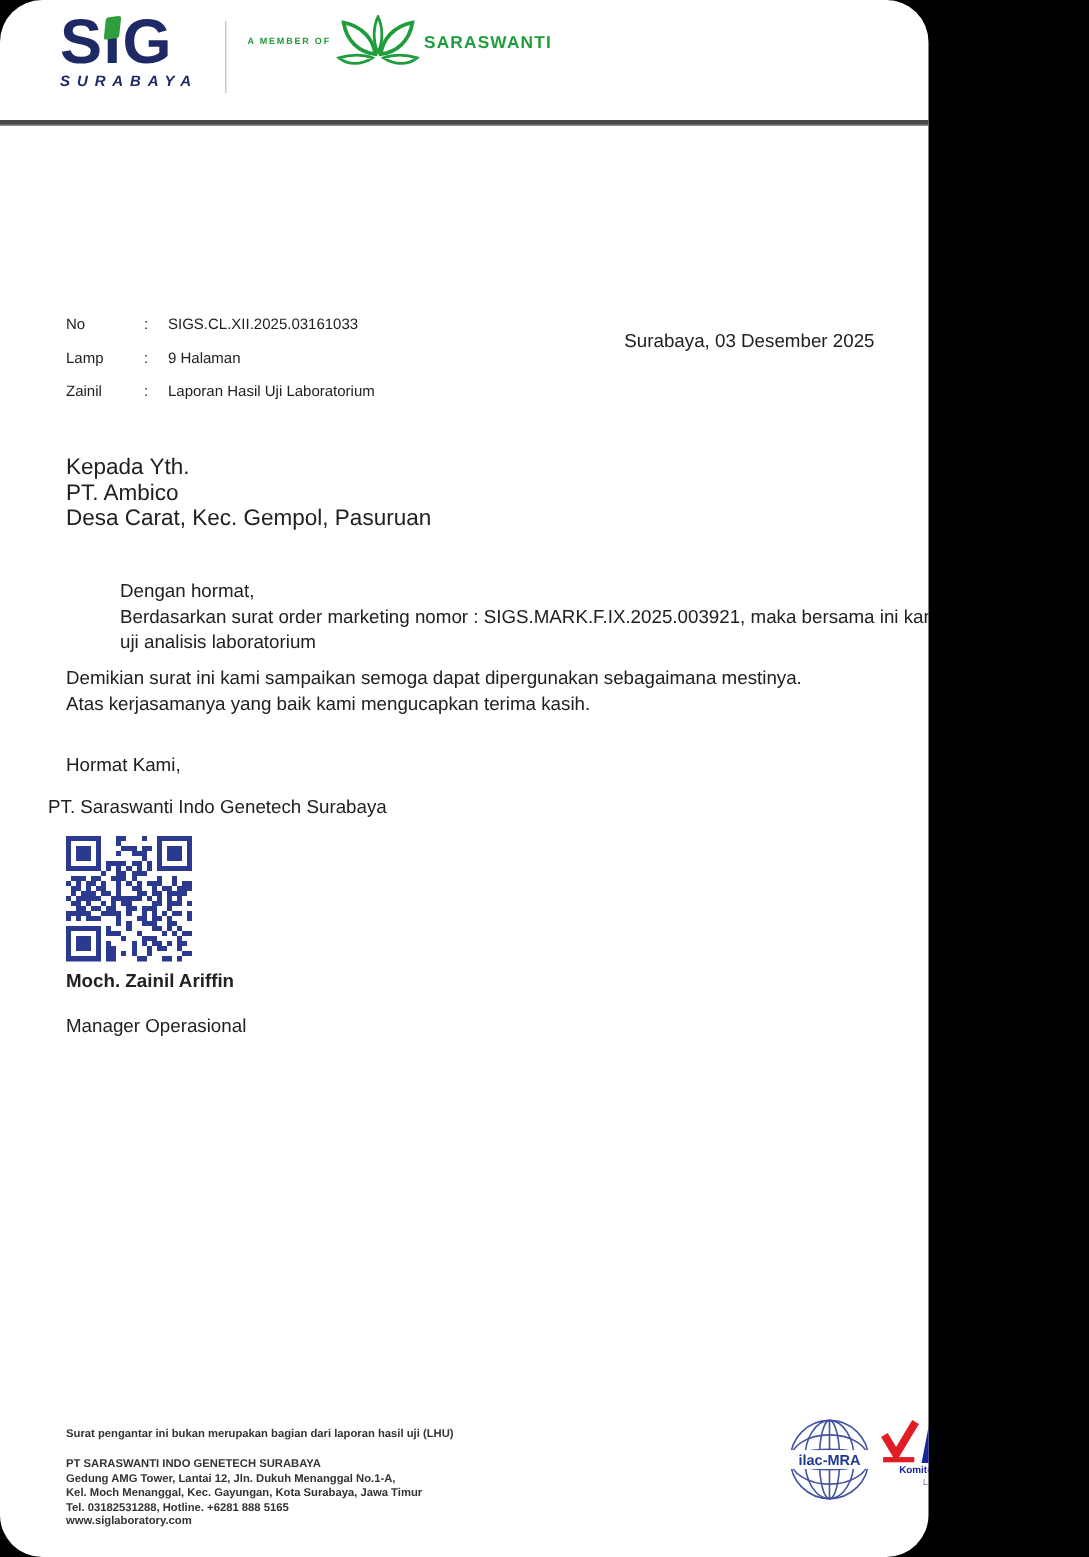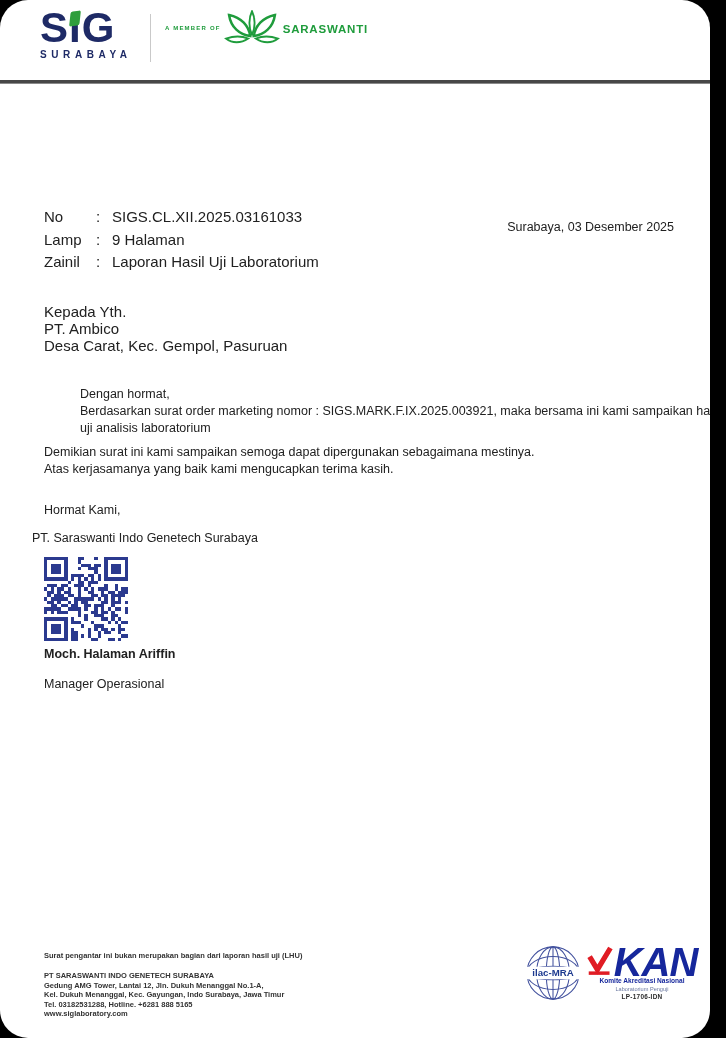--- a/index.html
+++ b/index.html
@@ -1,33 +1,33 @@
 <!DOCTYPE html>
 <html><head>
 <meta charset="utf-8">
 <style>
   html,body{margin:0;padding:0;background:#000;}
   body{font-family:"Liberation Sans","DejaVu Sans",sans-serif;}
   .page{
-    position:relative;width:710px;height:1038px;background:#fff;
+    position:relative;width:619px;height:1038px;background:#fff;
     border-radius:28px;overflow:hidden;color:#212121;
   }
   
   .header{position:absolute;top:8px;left:40px;display:flex;align-items:flex-start;}
   .sig-logo{position:relative;width:96px;height:58px;}
   .sig-word{position:relative;font-size:42px;font-weight:800;line-height:40px;letter-spacing:1px;}
   .sig-cap{position:absolute;top:3px;left:30px;width:10px;height:15px;border-radius:2px;transform:skewX(-14deg) rotate(-8deg);}
-  .sig-sub{font-size:10px;font-weight:600;letter-spacing:4.6px;margin-top:1px;}
+  .sig-sub{font-size:10px;font-weight:600;letter-spacing:4.6px;margin-top:1px;font-style:italic;}
   .logo-divider{width:1px;height:48px;background:#c9c9c9;margin:6px 14px 0 14px;}
   .member{display:flex;flex-direction:row;align-items:center;margin-top:2px;}
   .member-label{font-size:6px;font-weight:700;letter-spacing:1.2px;}
   .member-brand{font-size:11.5px;font-weight:800;letter-spacing:0.8px;margin-top:1px;}
   .rule{position:absolute;top:80px;left:0;width:726px;height:3px;background:#474747;border-bottom:1px solid #8a8a8a;}
   
-  .meta{position:absolute;top:206px;left:44px;font-size:15px;}
+  .meta{position:absolute;top:206px;left:44px;font-size:10px;}
   .meta-row{display:flex;line-height:22.5px;}
   .meta-label{width:52px;}
   .meta-colon{width:16px;}
   .dateline{position:absolute;top:220px;right:36px;font-size:12.5px;}
   
   .recipient{position:absolute;top:303px;left:44px;font-size:15px;line-height:17px;}
   .body-block{position:absolute;top:386px;left:44px;width:650px;font-size:12.5px;line-height:17px;margin-left:36px;}
   .para2{position:absolute;top:444px;left:44px;width:650px;font-size:12.5px;line-height:17px;}
   
   .closing{position:absolute;top:503px;left:44px;font-size:12.5px;}
@@ -416,28 +416,28 @@
       <rect x="5" y="24" width="1" height="1" fill="#2b3a8f"></rect>
       <rect x="6" y="24" width="1" height="1" fill="#2b3a8f"></rect>
       <rect x="8" y="24" width="1" height="1" fill="#2b3a8f"></rect>
       <rect x="9" y="24" width="1" height="1" fill="#2b3a8f"></rect>
       <rect x="14" y="24" width="1" height="1" fill="#2b3a8f"></rect>
       <rect x="15" y="24" width="1" height="1" fill="#2b3a8f"></rect>
       <rect x="19" y="24" width="1" height="1" fill="#2b3a8f"></rect>
       <rect x="20" y="24" width="1" height="1" fill="#2b3a8f"></rect>
       <rect x="22" y="24" width="1" height="1" fill="#2b3a8f"></rect>
     </svg>
-  <div class="sig-name">Moch. Halaman Ariffin</div>
+  <div class="sig-name">Moch. Zainil Ariffin</div>
   <div class="sig-title">Manager Operasional</div>
 
   <div class="disclaimer">Surat pengantar ini bukan merupakan bagian dari laporan hasil uji (LHU)</div>
   <div class="footer-co">
     <div>PT SARASWANTI INDO GENETECH SURABAYA</div>
     <div>Gedung AMG Tower, Lantai 12, Jln. Dukuh Menanggal No.1-A,</div>
-    <div>Kel. Dukuh Menanggal, Kec. Gayungan, Indo Surabaya, Jawa Timur</div>
+    <div>Kel. Moch Menanggal, Kec. Gayungan, Kota Surabaya, Jawa Timur</div>
     <div>Tel. 03182531288, Hotline. +6281 888 5165</div>
     <div>www.siglaboratory.com</div>
   </div>
 
   <svg class="ilac" id="ilacSvg" viewBox="0 0 60 60">
     <g id="ilacGlobe" fill="none" stroke-width="1.1" stroke="#44539f">
       <circle cx="30" cy="30" r="27"></circle>
       <ellipse cx="30" cy="30" rx="17" ry="27"></ellipse>
       <ellipse cx="30" cy="30" rx="7" ry="27"></ellipse>
       <ellipse cx="30" cy="30" rx="27" ry="17"></ellipse>

